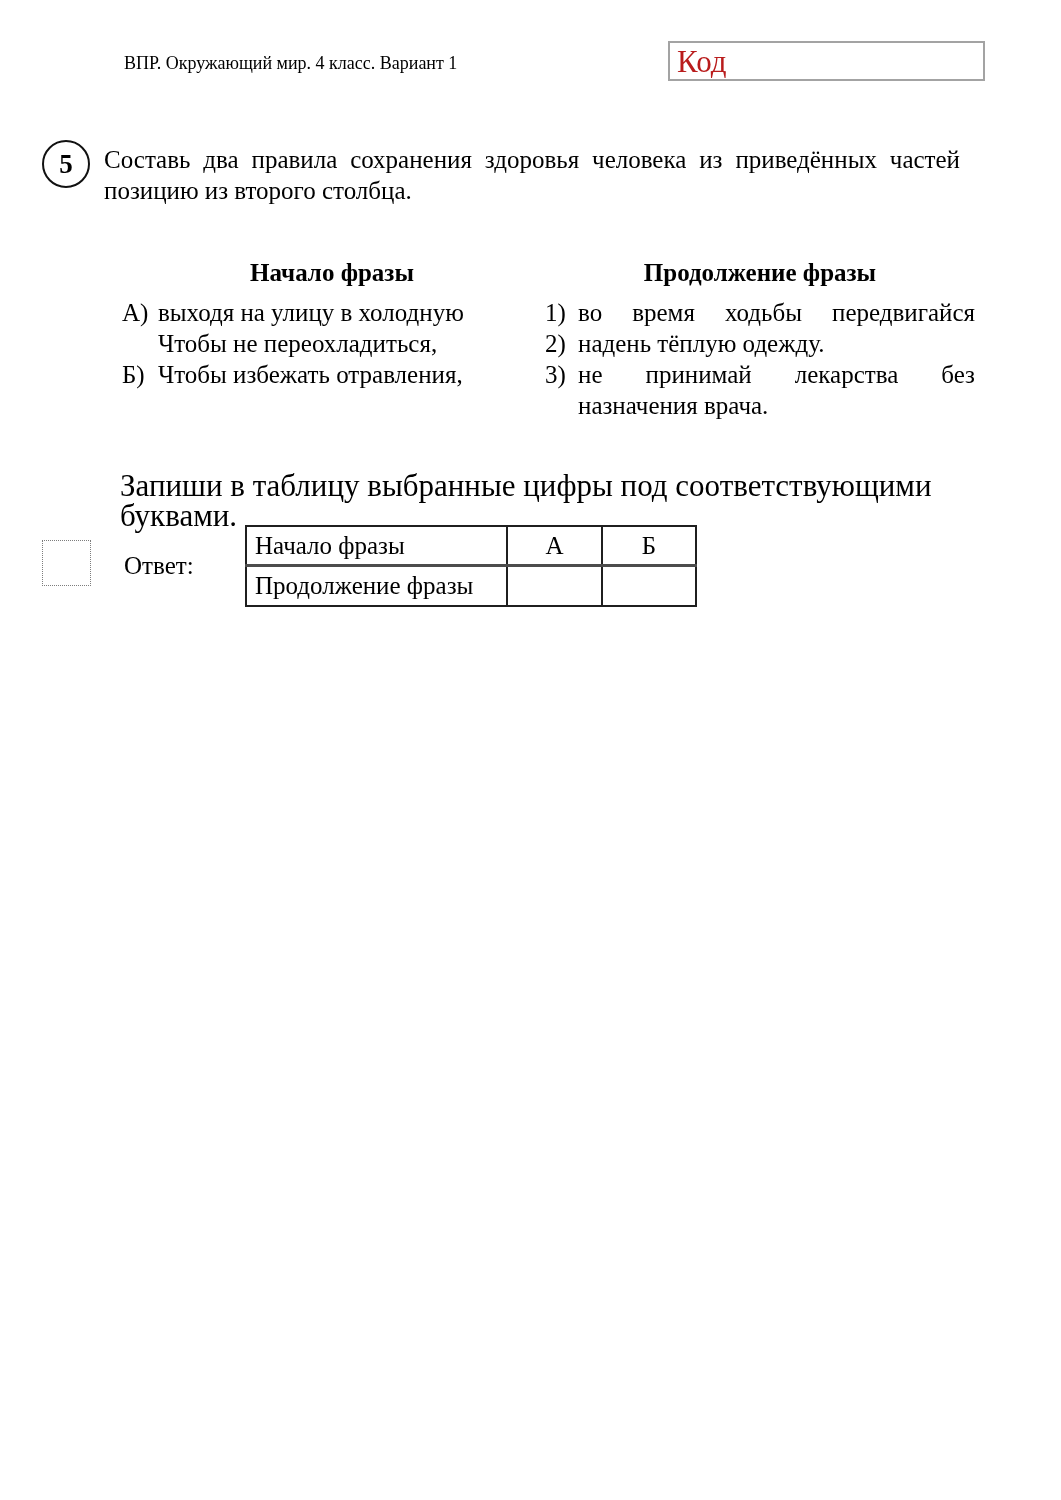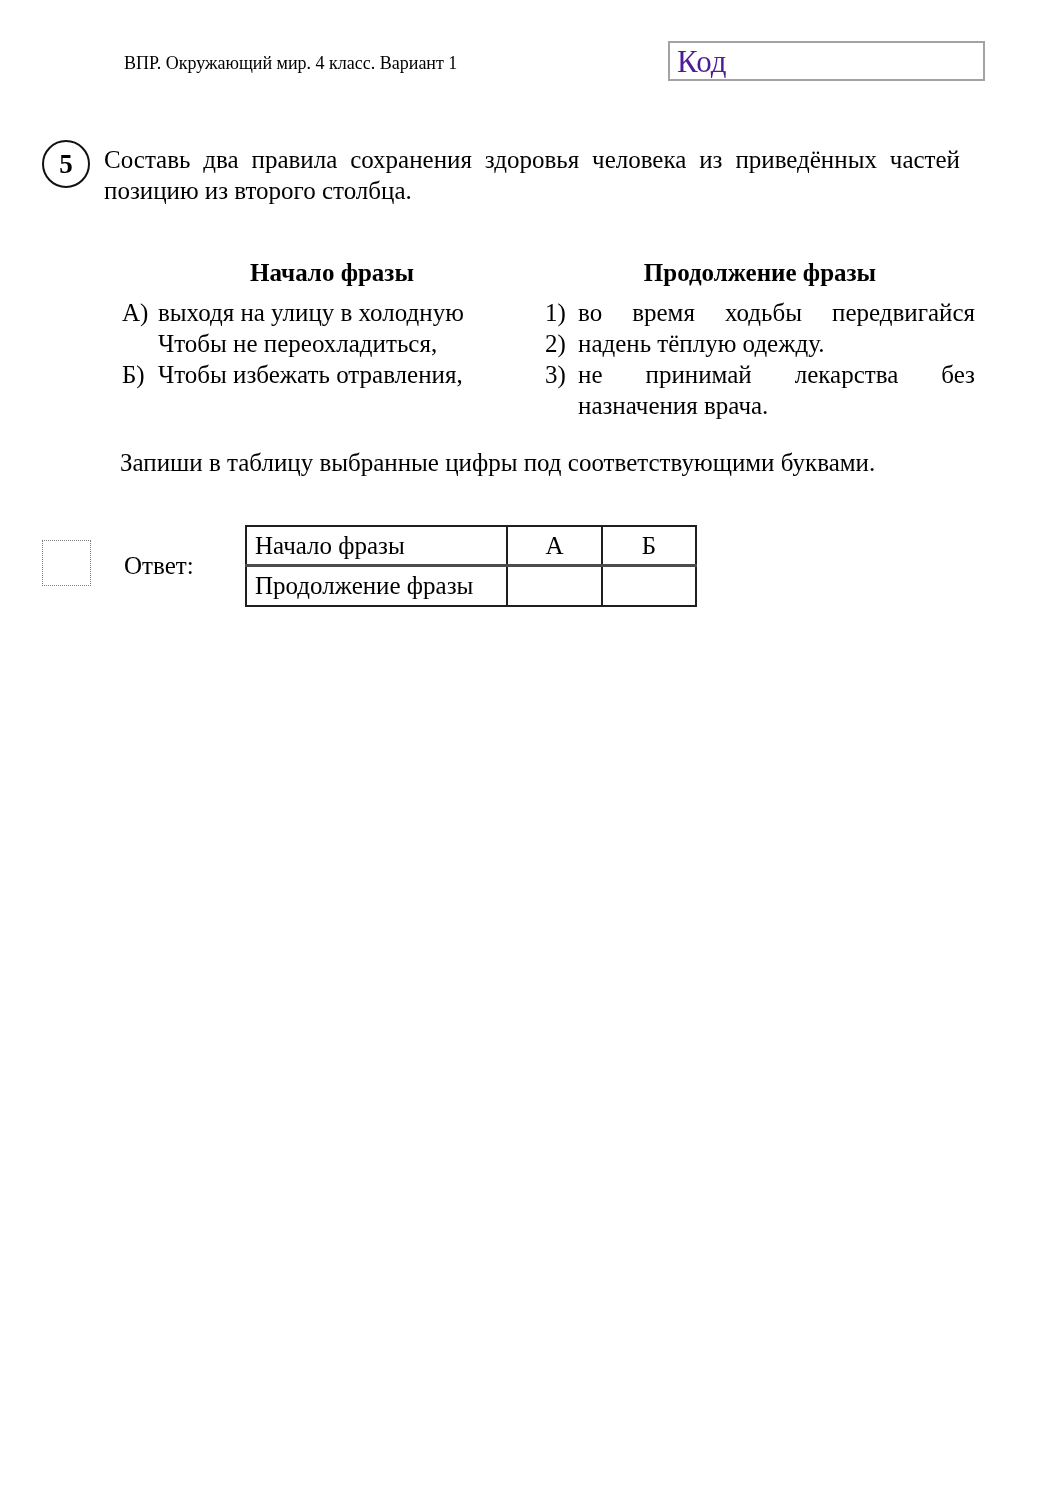--- a/index.html
+++ b/index.html
@@ -31,21 +31,21 @@
     width: 313px; height: 36px;
     border: 2px solid #a3a3a3;
     box-sizing: content-box;
   }
   .code-box .code-label {
     display: block;
     padding-left: 7px;
     padding-top: 2px;
     font-size: 31px;
     line-height: 34px;
-    color: #4c1d95;
+    color: #b91c1c;
   }
 
   
   .q-circle {
     left: 42px; top: 140px;
     width: 48px; height: 48px;
     box-sizing: border-box;
     border: 2px solid #111111;
     border-radius: 50%;
     display: flex;
@@ -92,23 +92,23 @@
     flex: 0 0 auto;
     line-height: 31px;
   }
   .match-col.left  .marker { width: 36px; }
   .match-col.right .marker { width: 33px; }
   .match-item .lines { flex: 1 1 auto; min-width: 0; }
   .line { line-height: 31px; }
 
   
   .instruction {
-    left: 120px; top: 448px;
+    left: 120px; top: 471px;
     width: 860px;
-    font-size: 25px;
+    font-size: 31px;
     line-height: 30px;
   }
 
   
   .score-box {
     left: 42px; top: 540px;
     width: 49px; height: 46px;
     box-sizing: border-box;
     border: 1px dotted #7d7d7d;
   }

